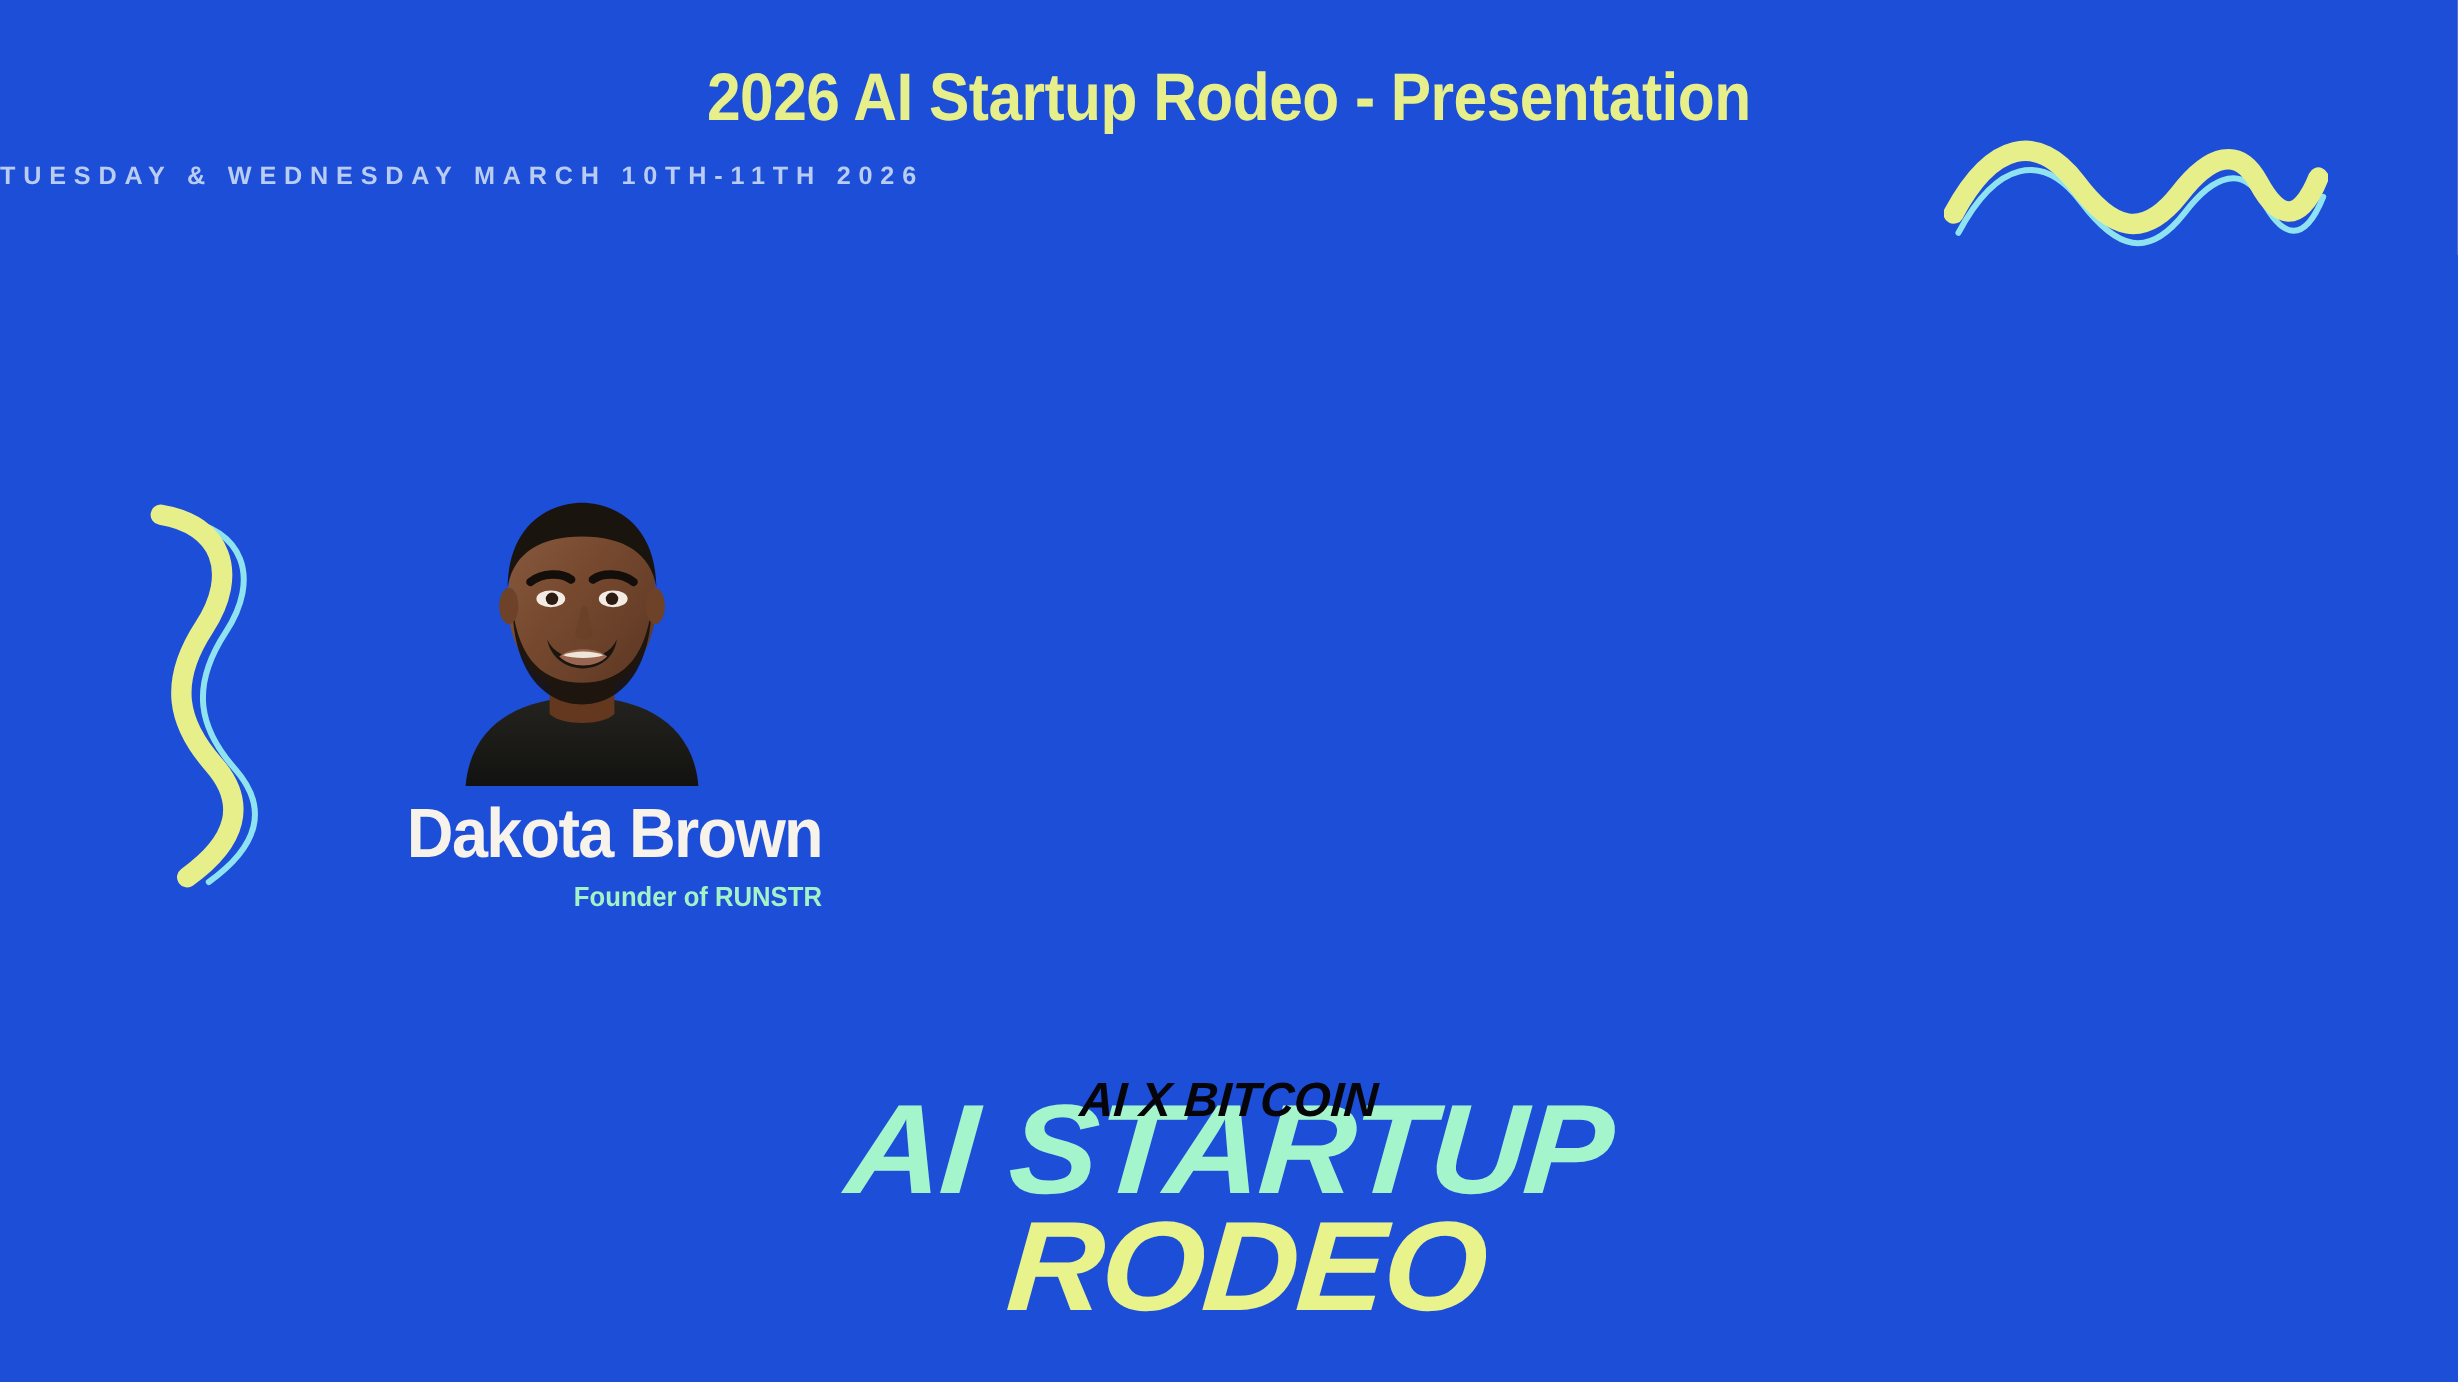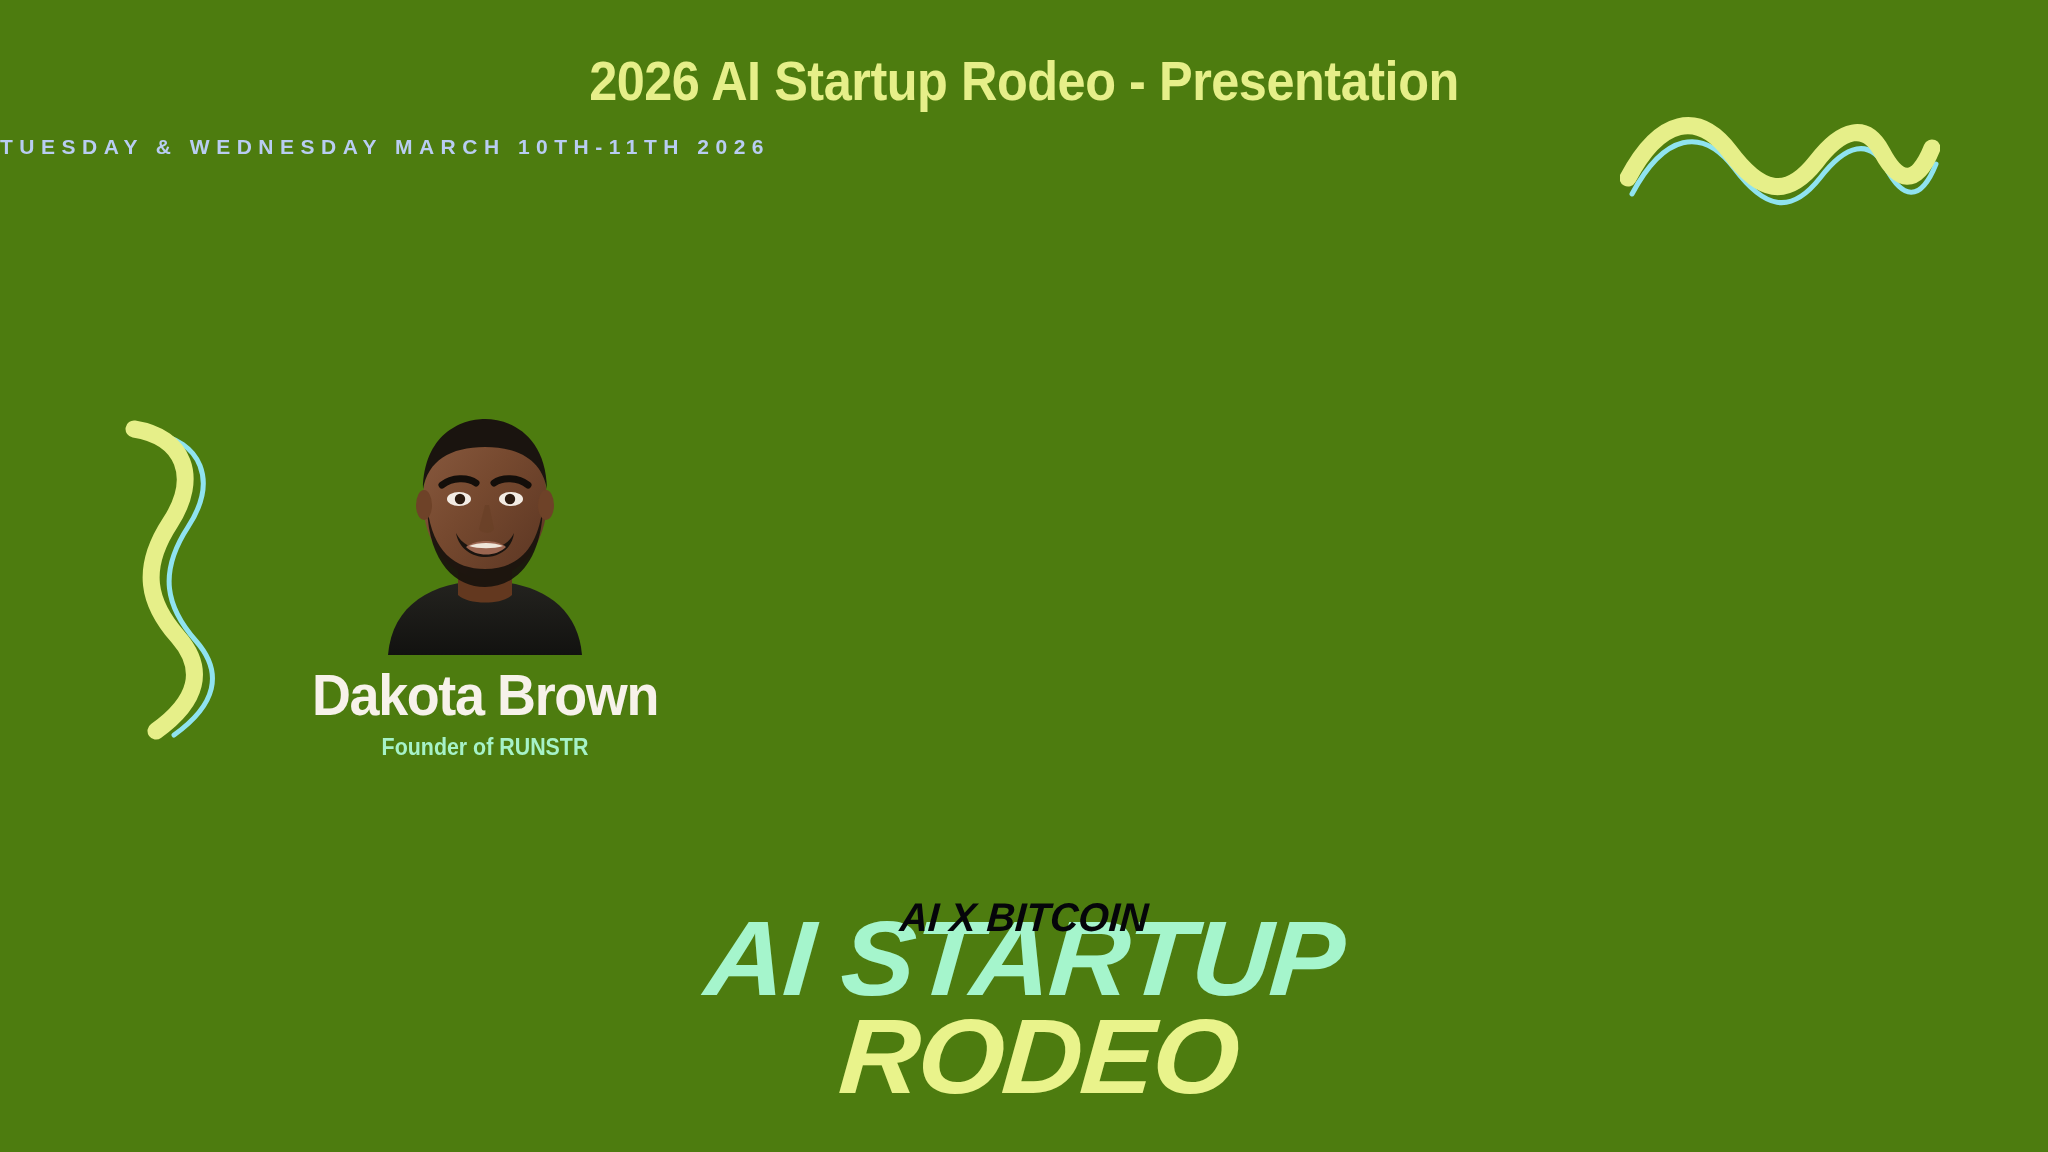--- a/index.html
+++ b/index.html
@@ -4,21 +4,21 @@
 <style>
   html, body {
     margin: 0;
     padding: 0;
     background: #8f88dd;
   }
   #stage {
     position: relative;
     width: 2048px;
     height: 1152px;
-    background: #4d7c0f;
+    background: #1d4ed8;
     overflow: hidden;
     font-family: "Liberation Sans", sans-serif;
   }
 
   
   #event-title {
     position: absolute;
     top: 48px;
     left: 0;
     width: 2048px;
@@ -48,21 +48,21 @@
   .squiggle { position: absolute; pointer-events: none; }
   #squiggle-top-right { top: 100px; left: 1620px; width: 320px; height: 110px; }
   #squiggle-left { top: 415px; left: 108px; width: 130px; height: 330px; }
 
   
   #speaker-block {
     position: absolute;
     top: 405px;
     left: 270px;
     width: 430px;
-    text-align: center;
+    text-align: right;
   }
   #speaker-photo {
     width: 230px;
     height: 250px;
     margin: 0 auto;
     display: block;
   }
   #speaker-name {
     margin-top: 6px;
     font-size: 58px;

